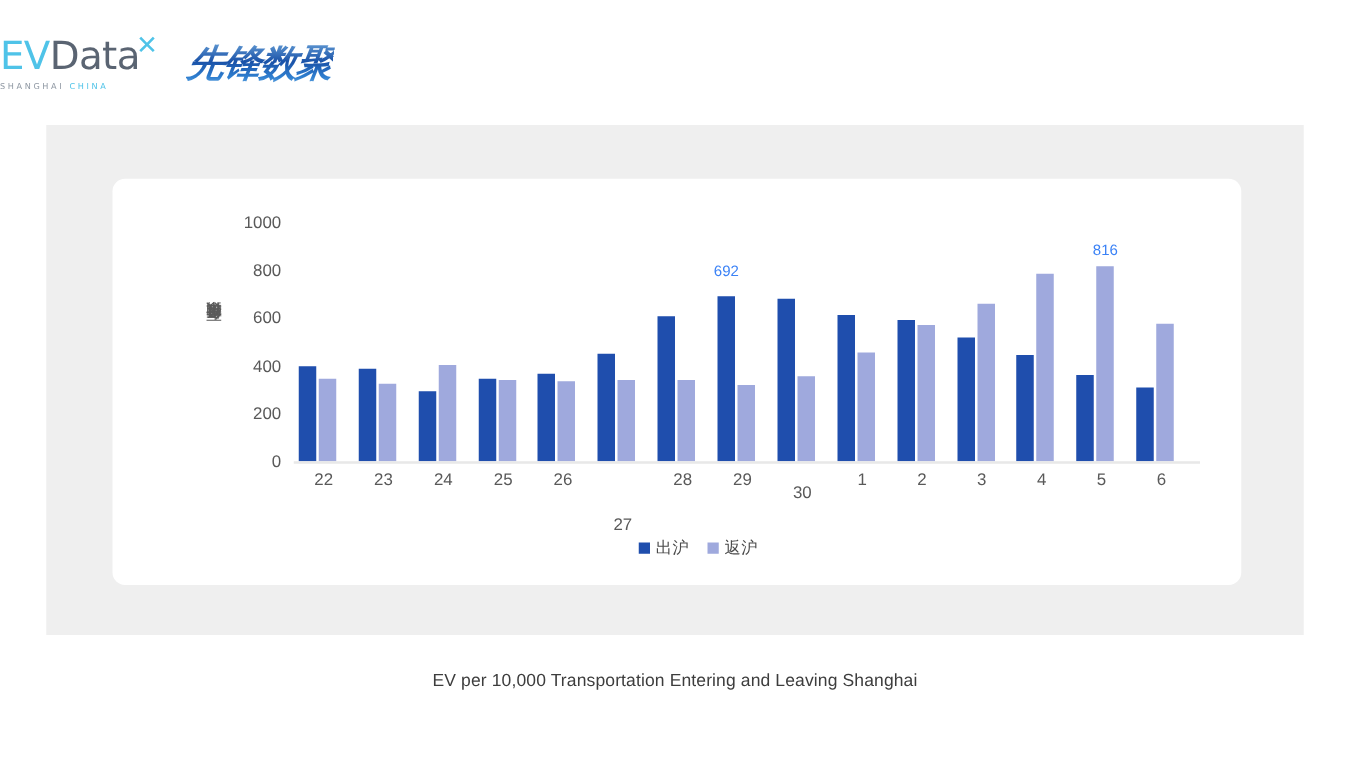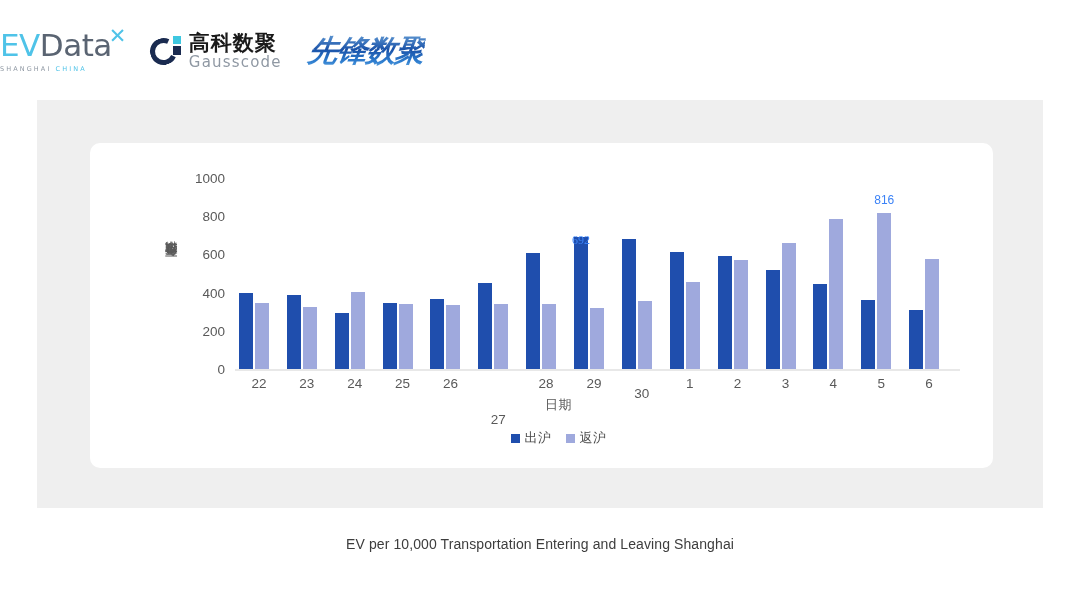--- a/index.html
+++ b/index.html
@@ -315,31 +315,20 @@
   <div class="logo-evdata">
     <div class="evdata-main">
       <span class="evdata-ev">EV</span><span class="evdata-data">Data</span>
       <span class="evdata-x">✕</span>
     </div>
     <div class="evdata-sub">
       <span class="sh">SHANGHAI </span><span class="cn">CHINA</span>
     </div>
   </div>
 
-  <div class="logo-gauss">
-    <div class="gauss-mark">
-      <div class="gauss-ring"></div>
-      <div class="gauss-sq1"></div>
-      <div class="gauss-sq2"></div>
-    </div>
-    <div class="gauss-text">
-      <div class="gauss-cn">高科数聚</div>
-      <div class="gauss-en">Gausscode</div>
-    </div>
-  </div>
 
   <div class="logo-xianfeng">先锋数聚</div>
 
 </div>
 
 <div class="gray-panel"></div>
 
 <div class="chart-card">
   <div class="chart-area">
 
@@ -408,21 +397,21 @@
           <div class="bar s2" style="height: 149.935px; background: rgb(159, 169, 221);"></div>
         </div>
         <div class="group" style="left: 622.267px; width: 47.8667px;">
           <div class="bar s1" style="height: 69.333px; background: rgb(31, 78, 173);"></div>
           <div class="bar s2" style="height: 155.856px; background: rgb(159, 169, 221);"></div>
         </div>
         <div class="group" style="left: 670.133px; width: 47.8667px;">
           <div class="bar s1" style="height: 58.828px; background: rgb(31, 78, 173);"></div>
           <div class="bar s2" style="height: 110.398px; background: rgb(159, 169, 221);"></div>
         </div>
-        <div class="bar-label" style="left: 346.067px; top: 55px; font-family: Liberation Serif, serif;">692</div>
+        <div class="bar-label" style="left: 346.067px; top: 32px;">692</div>
         <div class="bar-label" style="left: 649.267px; top: 15.144px;">816</div>
       </div>
     <div class="baseline"></div>
 
     <div class="x-ticks">
         <div class="x-tick" style="left: 23.9333px;">22</div>
         <div class="x-tick" style="left: 71.8px;">23</div>
         <div class="x-tick" style="left: 119.667px;">24</div>
         <div class="x-tick" style="left: 167.533px;">25</div>
         <div class="x-tick" style="left: 215.4px;">26</div>
@@ -431,21 +420,20 @@
         <div class="x-tick" style="left: 359px;">29</div>
         <div class="x-tick" style="left: 406.867px; margin-top: 10px;">30</div>
         <div class="x-tick" style="left: 454.733px;">1</div>
         <div class="x-tick" style="left: 502.6px;">2</div>
         <div class="x-tick" style="left: 550.467px;">3</div>
         <div class="x-tick" style="left: 598.333px;">4</div>
         <div class="x-tick" style="left: 646.2px;">5</div>
         <div class="x-tick" style="left: 694.067px;">6</div>
       </div>
 
-    <div class="x-axis-title">日期</div>
 
     <div class="legend">
         <div class="legend-item">
           <span class="legend-swatch" style="background: rgb(31, 78, 173);"></span>
           <span class="legend-label">出沪</span>
         </div>
         <div class="legend-item">
           <span class="legend-swatch" style="background: rgb(159, 169, 221);"></span>
           <span class="legend-label">返沪</span>
         </div>

